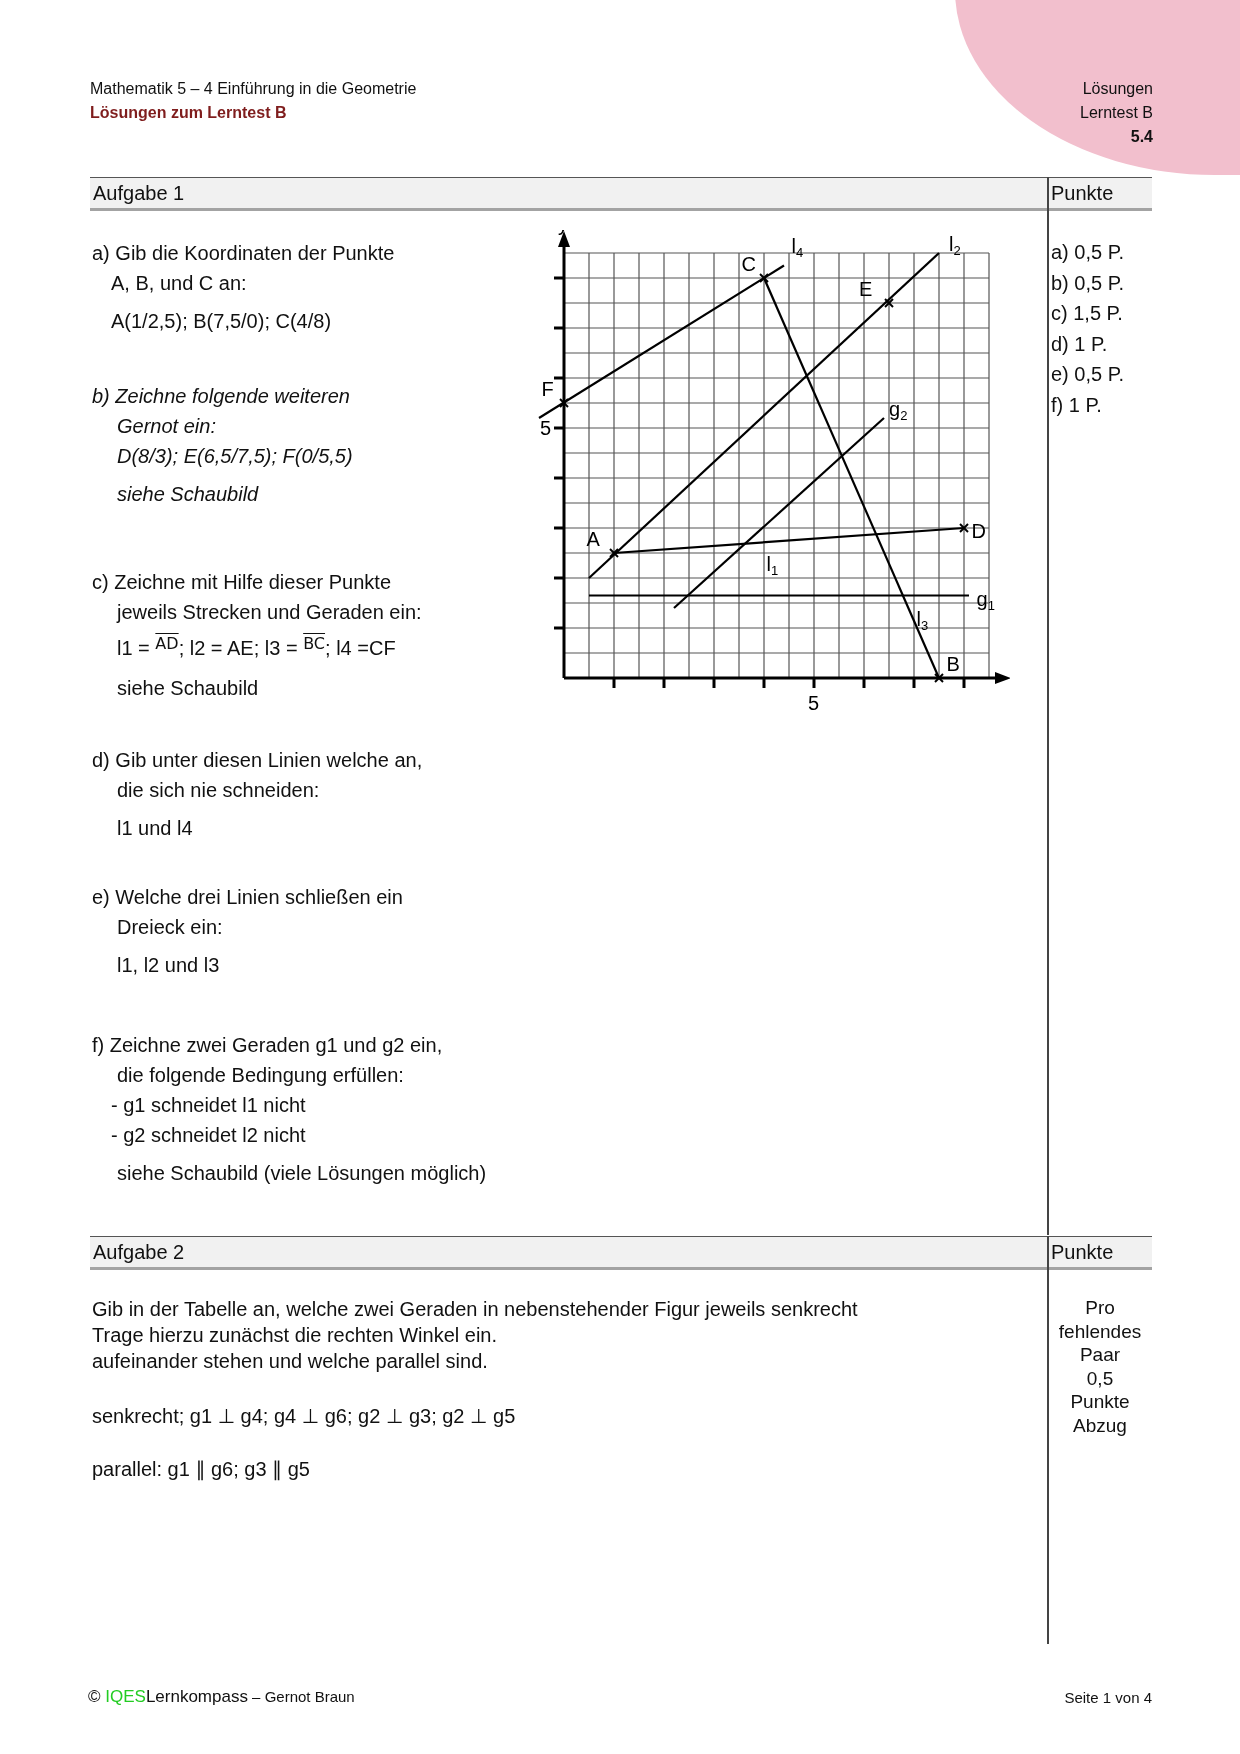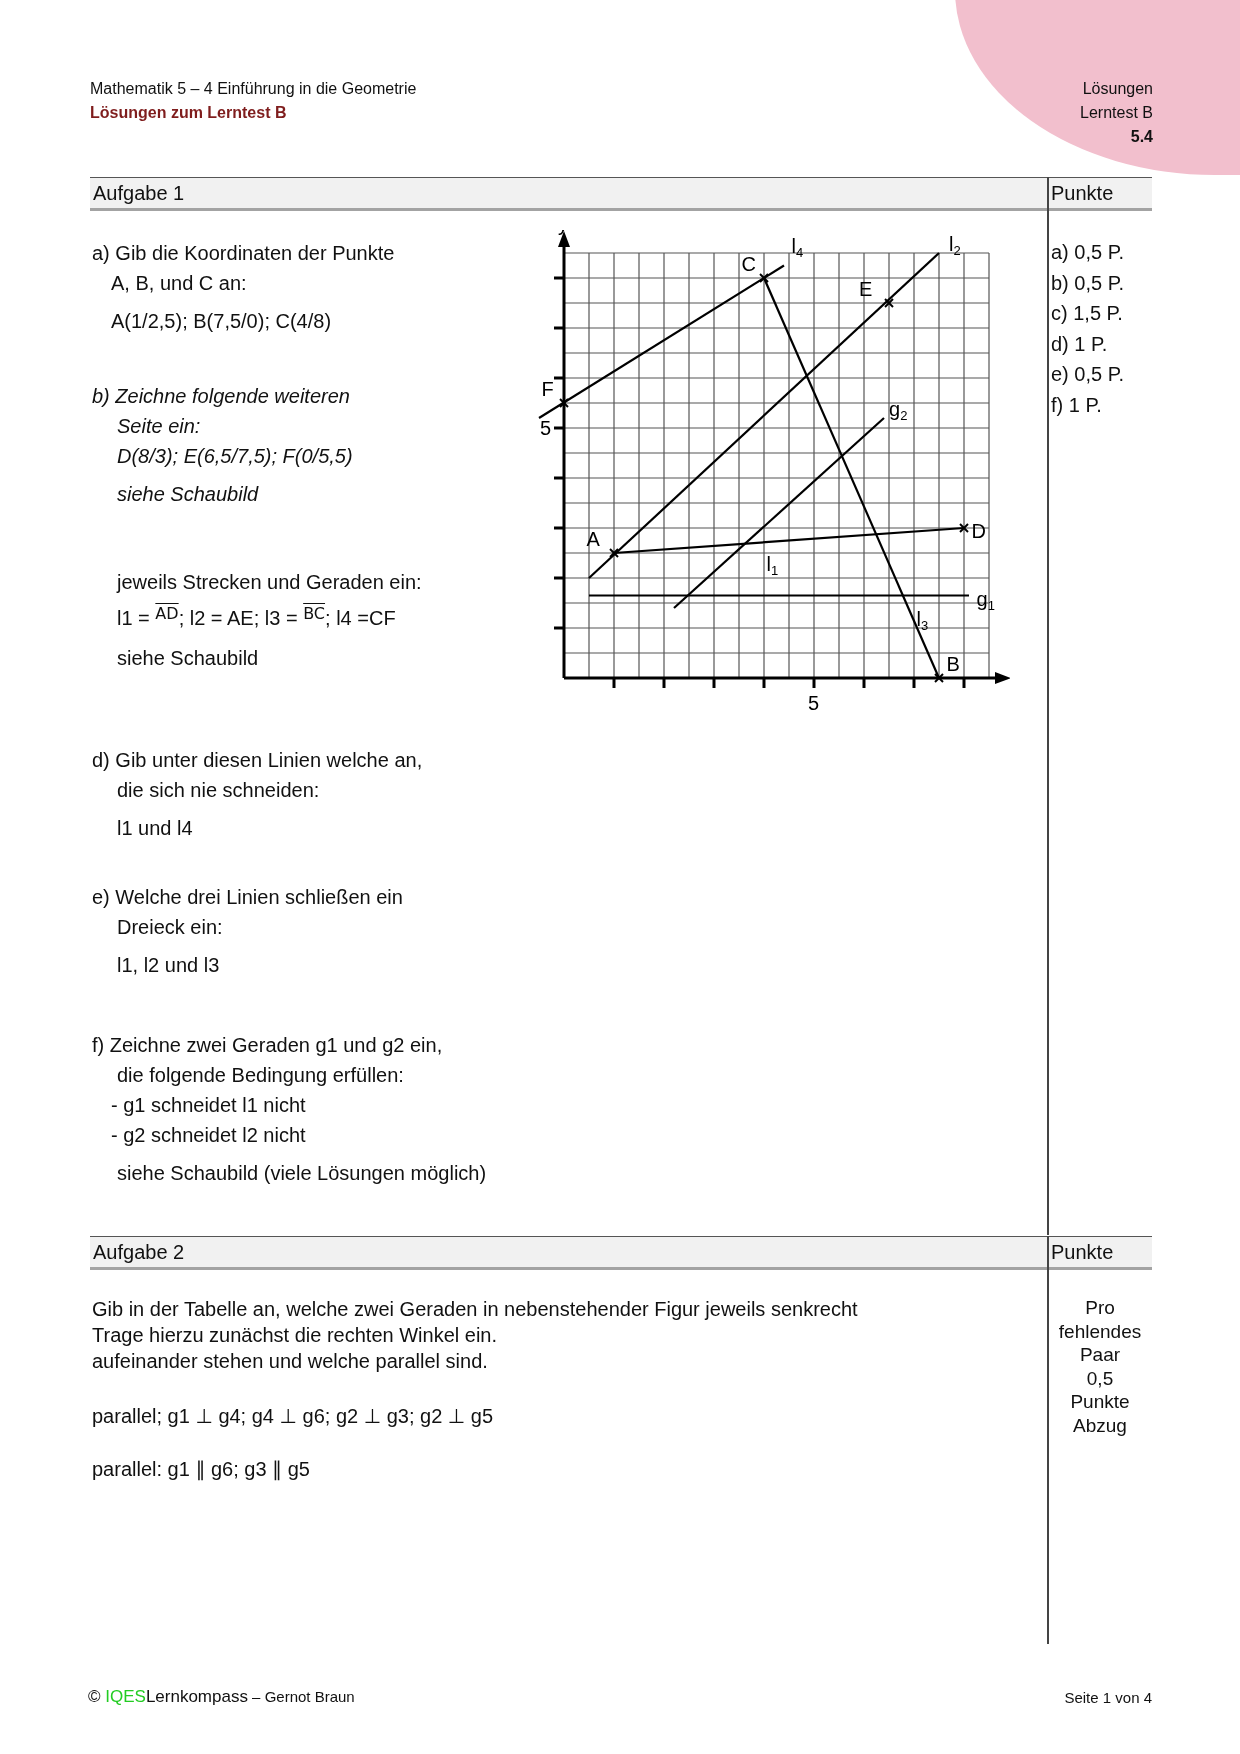--- a/index.html
+++ b/index.html
@@ -65,26 +65,27 @@
 <div class="vline" style="top:177px; height:1058px;"></div>
 
 <div class="q" style="top:238px;">
   <div>a) Gib die Koordinaten der Punkte</div>
   <div style="padding-left:19px">A, B, und C an:</div>
   <div style="padding-left:19px; margin-top:8px;">A(1/2,5); B(7,5/0); C(4/8)</div>
 </div>
 
 <div class="q" style="top:381px;font-style:italic;">
   <div>b) Zeichne folgende weiteren</div>
-  <div class="ind">Seite ein:</div>
+  <div class="ind">Gernot ein:</div>
   <div class="ind">D(8/3); E(6,5/7,5); F(0/5,5)</div>
   <div class="ans">siehe Schaubild</div>
 </div>
 
 <div class="q" style="top:567px;">
+  <div>c) Zeichne mit Hilfe dieser Punkte</div>
   <div class="ind">jeweils Strecken und Geraden ein:</div>
   <div class="ind" style="margin-top:6px;">
     <span>l1 = </span><span class="ov">AD</span><span>; l2 = AE; l3 = </span><span class="ov">BC</span><span>; l4 =CF</span>
   </div>
   <div class="ans">siehe Schaubild</div>
 </div>
 
 <div class="q" style="top:745px;">
   <div>d) Gib unter diesen Linien welche an,</div>
   <div class="ind">die sich nie schneiden:</div>
@@ -209,21 +210,21 @@
   <span class="t">Aufgabe 2</span>
   <span class="p">Punkte</span>
 </div>
 <div class="vline" style="top:1236px; height:408px;"></div>
 
 <div class="a2" style="top:1296px;">
   <div>Gib in der Tabelle an, welche zwei Geraden in nebenstehender Figur jeweils senkrecht</div>
   <div>Trage hierzu zunächst die rechten Winkel ein.</div>
   <div>aufeinander stehen und welche parallel sind.</div>
 </div>
-<div class="a2" style="top:1403px;">parallel; g1 ⊥ g4; g4 ⊥ g6; g2 ⊥ g3; g2 ⊥ g5</div>
+<div class="a2" style="top:1403px;">senkrecht; g1 ⊥ g4; g4 ⊥ g6; g2 ⊥ g3; g2 ⊥ g5</div>
 <div class="a2" style="top:1456px;">parallel: g1 ∥ g6; g3 ∥ g5</div>
 
 <div class="pts2">
   <div>Pro</div>
   <div>fehlendes</div>
   <div>Paar</div>
   <div>0,5</div>
   <div>Punkte</div>
   <div>Abzug</div>
 </div>

